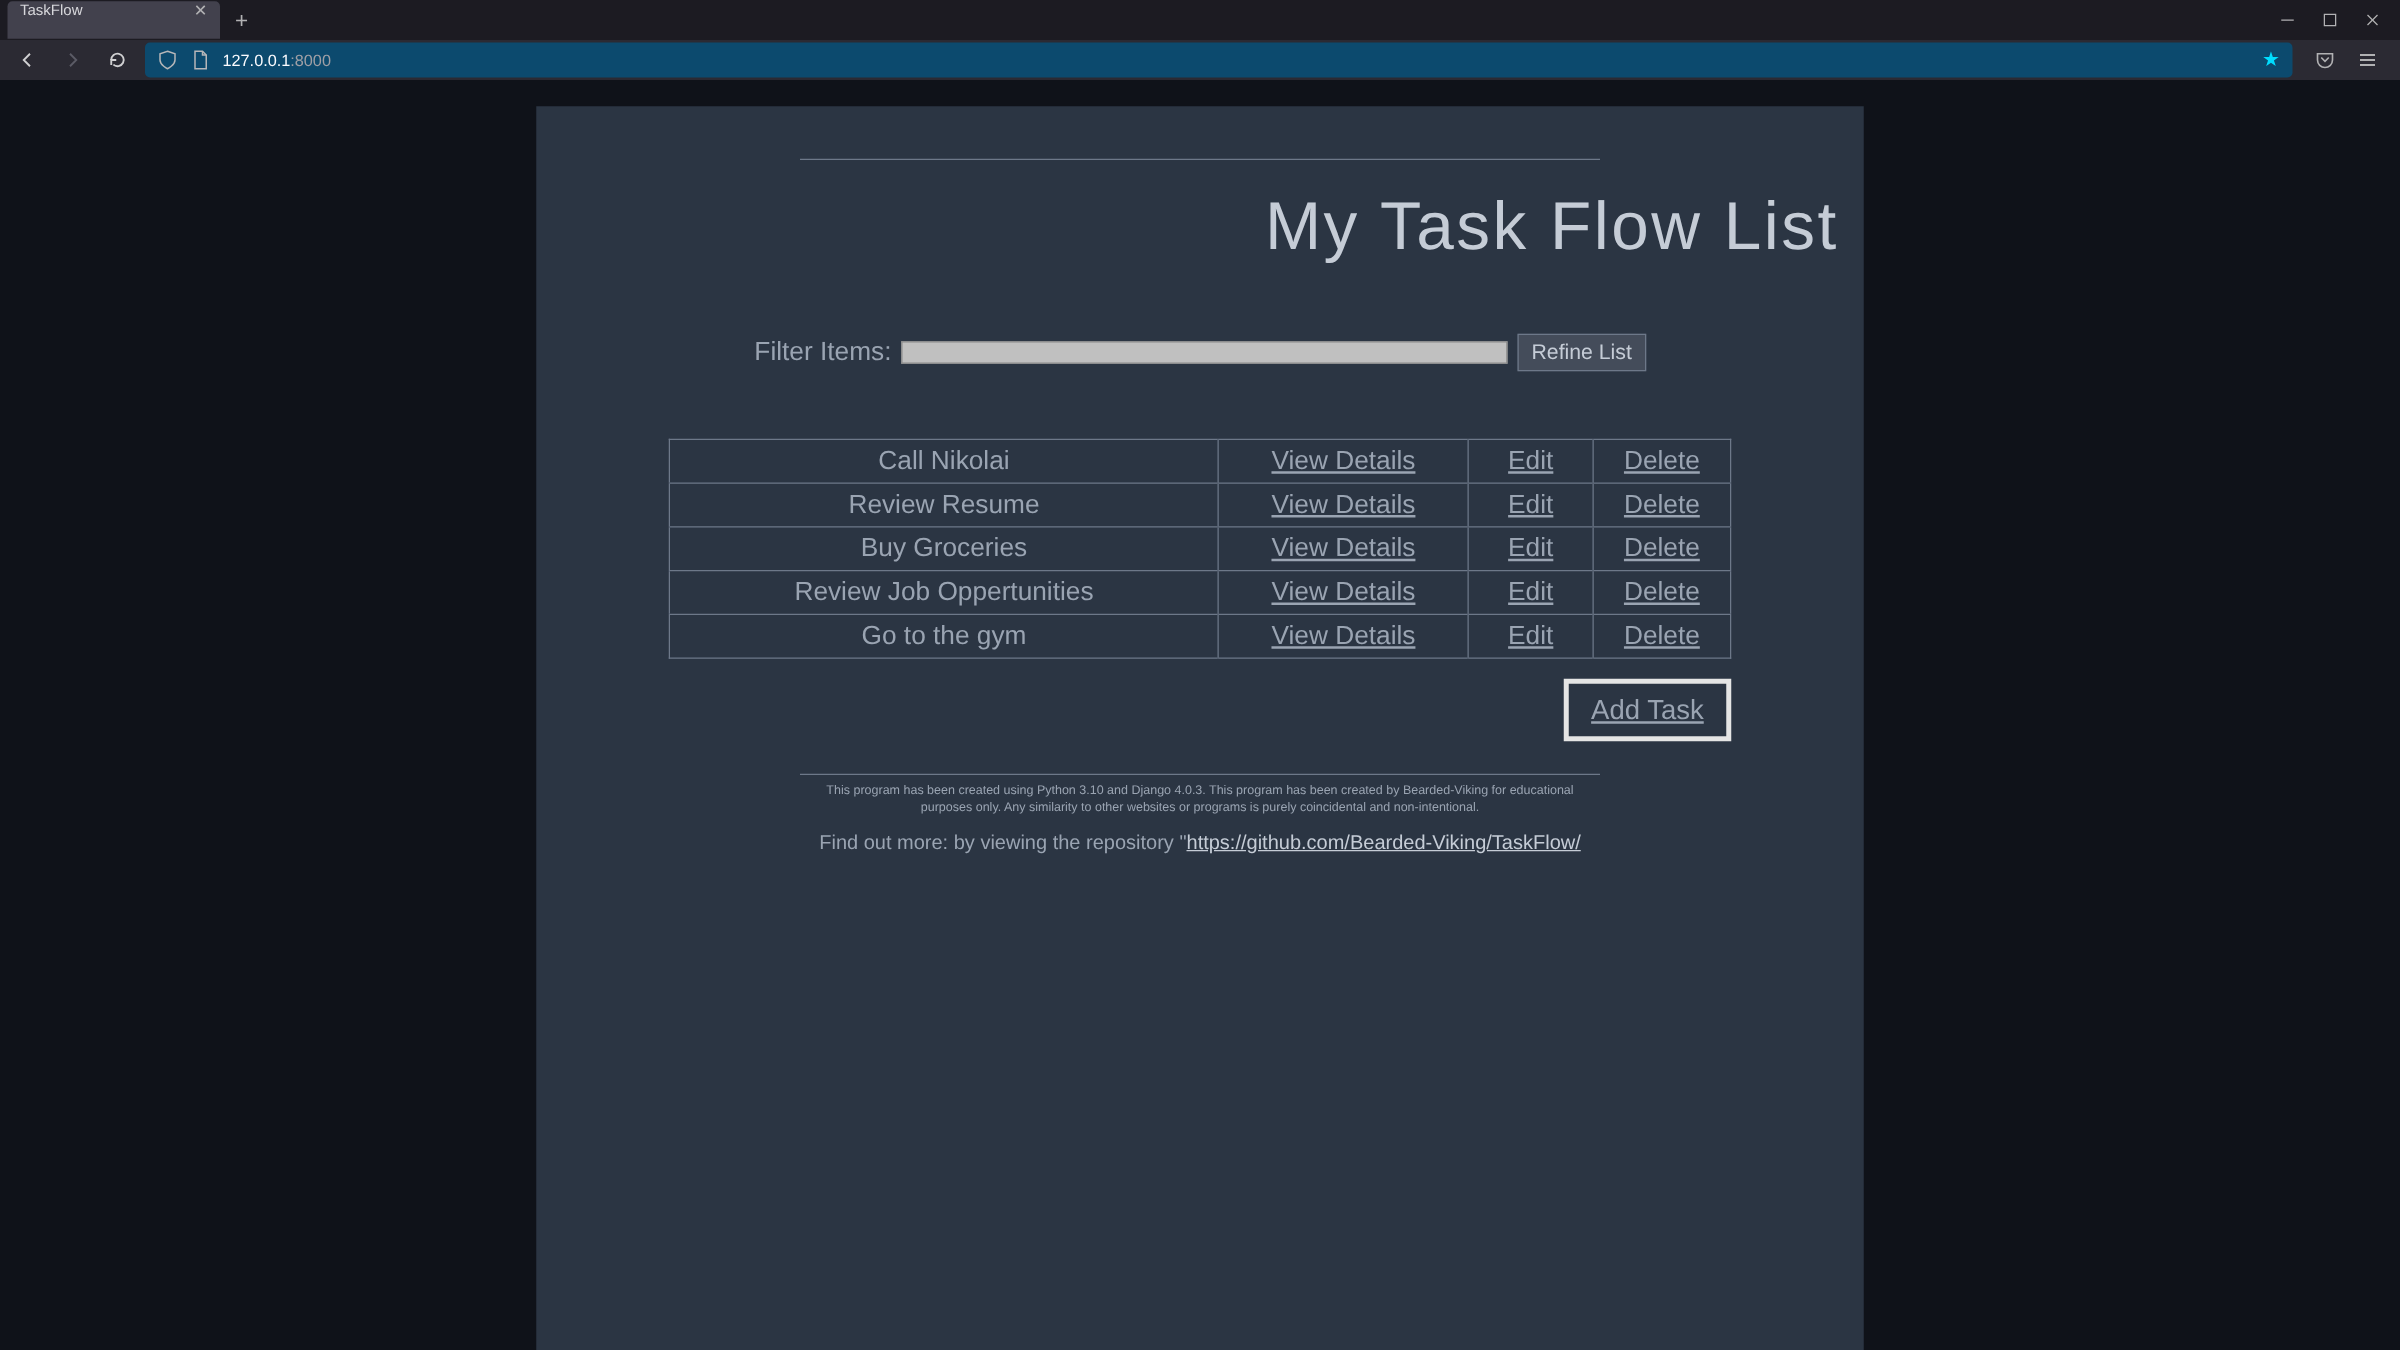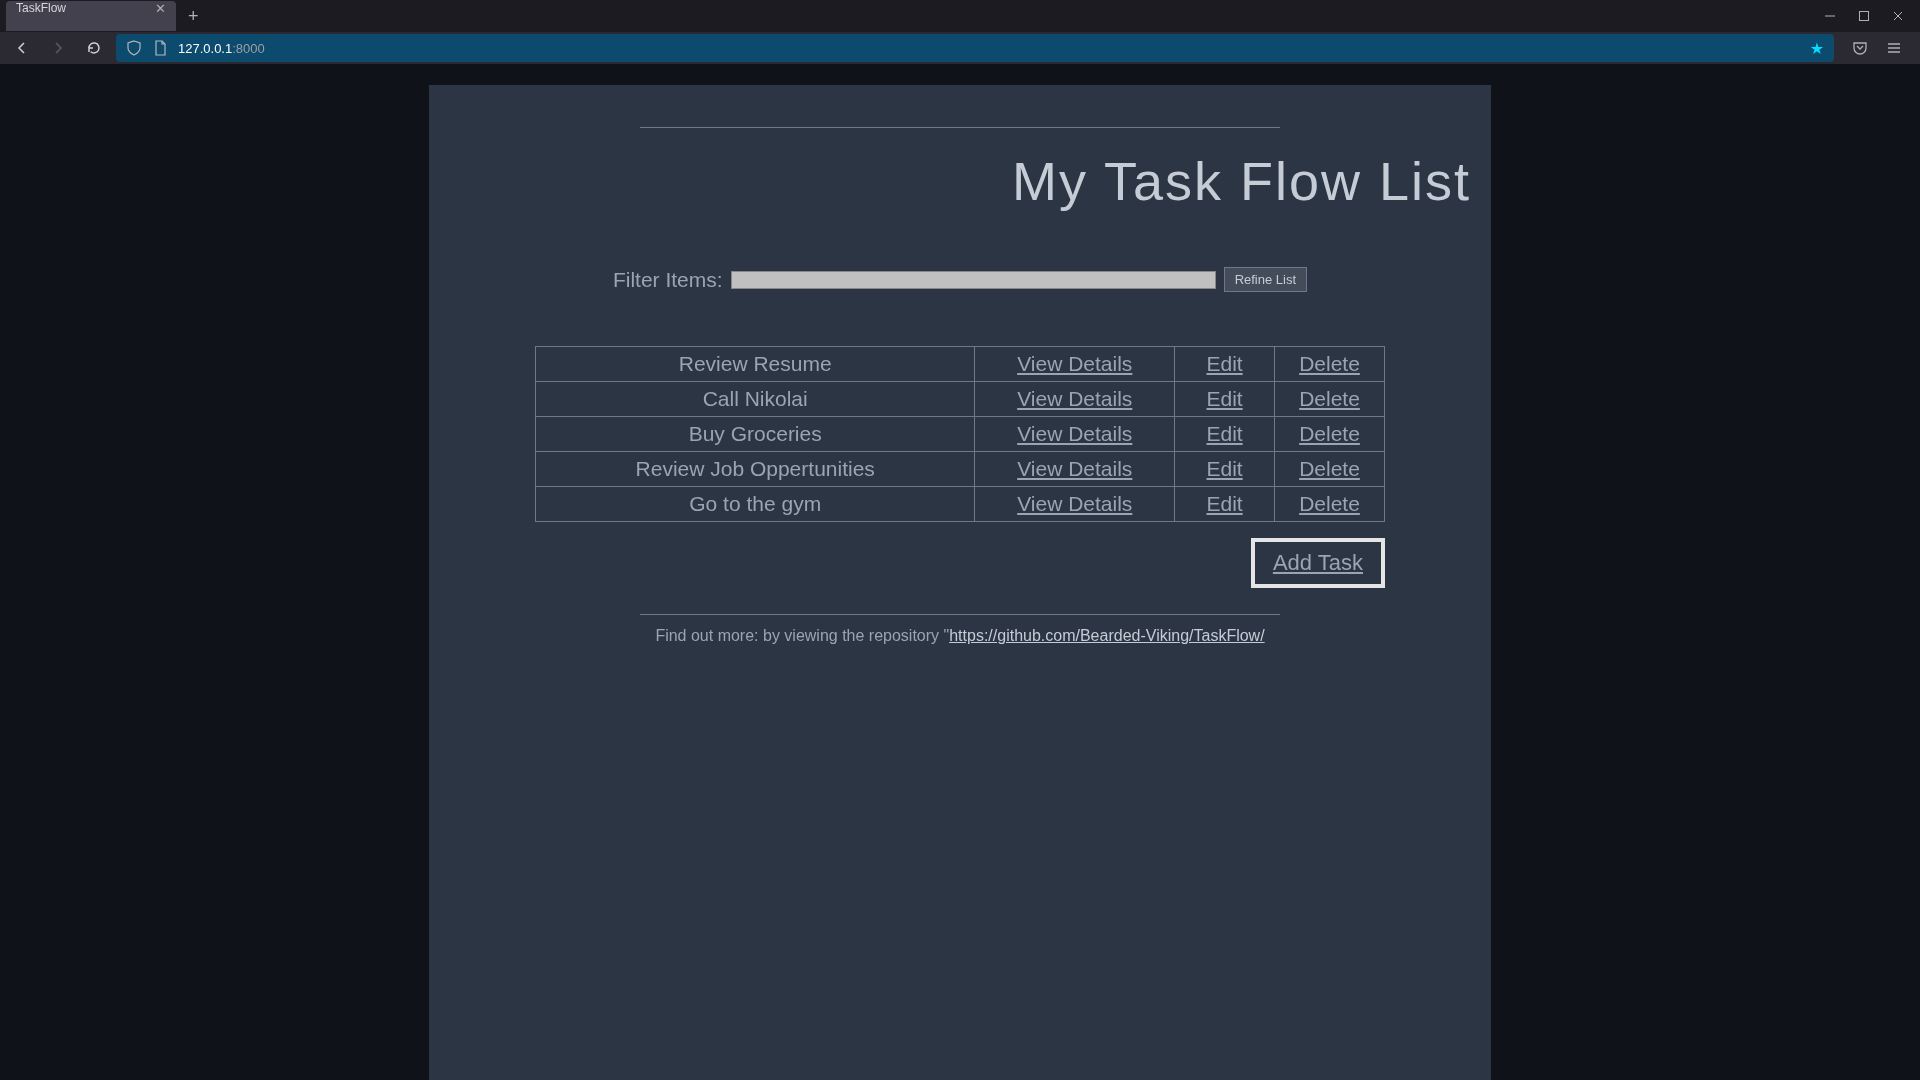--- a/index.html
+++ b/index.html
@@ -24,21 +24,21 @@
   
   .page { width: 100%; height: calc(1080px - 64px); background: #0f1219; display: flex; justify-content: center; padding-top: 21px; }
   .container { width: 1062px; background: #2b3543; padding: 16px 20px 30px; color: #9aa4b2; font-family: "Segoe UI Light", "Segoe UI", "Helvetica Neue", Arial, sans-serif; font-weight: 300; }
   .topbar { display: flex; justify-content: flex-end; }
   .logout-btn { border: 1px solid #6d7889; background: transparent; color: #96a0af; font-size: 22px; text-decoration: underline; padding: 8px 20px; font-weight: 300; cursor: pointer; font-family: inherit; }
   .hr { border: none; border-top: 1px solid #6d7889; margin: 26px auto 0; width: 640px; }
   .page-title { text-align: right; font-size: 54px; letter-spacing: 2px; color: #c5ccd6; font-weight: 300; margin-top: 22px; }
   .filter-row { display: flex; align-items: center; justify-content: center; margin-top: 55px; gap: 8px; }
   .filter-label { font-size: 21px; color: #9aa4b2; }
   .filter-input { width: 485px; height: 18px; background: #c0c0c0; border: 1px solid #888; }
-  .refine-btn { background: #444c5a; border: 1px solid #6d7889; color: #c5ccd6; font-size: 13px; padding: 4px 10px; cursor: pointer; font-family: inherit; }
+  .refine-btn { background: #444c5a; border: 1px solid #6d7889; color: #c5ccd6; font-size: 17px; padding: 4px 10px; cursor: pointer; font-family: inherit; }
   .task-table { width: 850px; margin: 54px auto 0; border: 1px solid #6d7889; border-collapse: collapse; }
   .task-table tr { border-top: 1px solid #6d7889; }
   .task-table tr:first-child { border-top: none; }
   .task-table td { padding: 5px 8px; font-size: 21px; color: #9aa4b2; text-align: center; vertical-align: middle; }
   .task-table td.title-cell { width: 440px; border-right: 1px solid #6d7889; }
   .task-table td.view-cell { width: 200px; border-right: 1px solid #6d7889; }
   .task-table td.edit-cell { width: 100px; border-right: 1px solid #6d7889; }
   .task-table td.delete-cell { width: 110px; }
   .task-table a { color: #9aa4b2; text-decoration: underline; cursor: pointer; }
   .add-row { display: flex; justify-content: flex-end; width: 850px; margin: 16px auto 0; }
@@ -137,27 +137,27 @@
 
     <div class="filter-row">
       <span class="filter-label">Filter Items:</span>
       <input class="filter-input" type="text" value="" style="">
       <button class="refine-btn">Refine List</button>
     </div>
 
     <table class="task-table">
       <tbody id="task-tbody">
           <tr>
-            <td class="title-cell">Review Resume</td>
+            <td class="title-cell">Call Nikolai</td>
             <td class="view-cell"><a>View Details</a></td>
             <td class="edit-cell"><a>Edit</a></td>
             <td class="delete-cell"><a>Delete</a></td>
           </tr>
           <tr>
-            <td class="title-cell">Call Nikolai</td>
+            <td class="title-cell">Review Resume</td>
             <td class="view-cell"><a>View Details</a></td>
             <td class="edit-cell"><a>Edit</a></td>
             <td class="delete-cell"><a>Delete</a></td>
           </tr>
           <tr>
             <td class="title-cell">Buy Groceries</td>
             <td class="view-cell"><a>View Details</a></td>
             <td class="edit-cell"><a>Edit</a></td>
             <td class="delete-cell"><a>Delete</a></td>
           </tr>
@@ -174,17 +174,18 @@
             <td class="delete-cell"><a>Delete</a></td>
           </tr>
         </tbody>
     </table>
 
     <div class="add-row">
       <button class="add-btn">Add Task</button>
     </div>
 
     <hr class="footer-hr">
+    <p class="footer-text">This program has been created using Python 3.10 and Django 4.0.3. This program has been created by Bearded-Viking for educational purposes only. Any similarity to other websites or programs is purely coincidental and non-intentional.</p>
     <p class="footer-link-row">
       <span>Find out more: by viewing the repository </span><span>"</span><a>https://github.com/Bearded-Viking/TaskFlow/</a>
     </p>
   </div>
 </div>
 
 </body></html>

